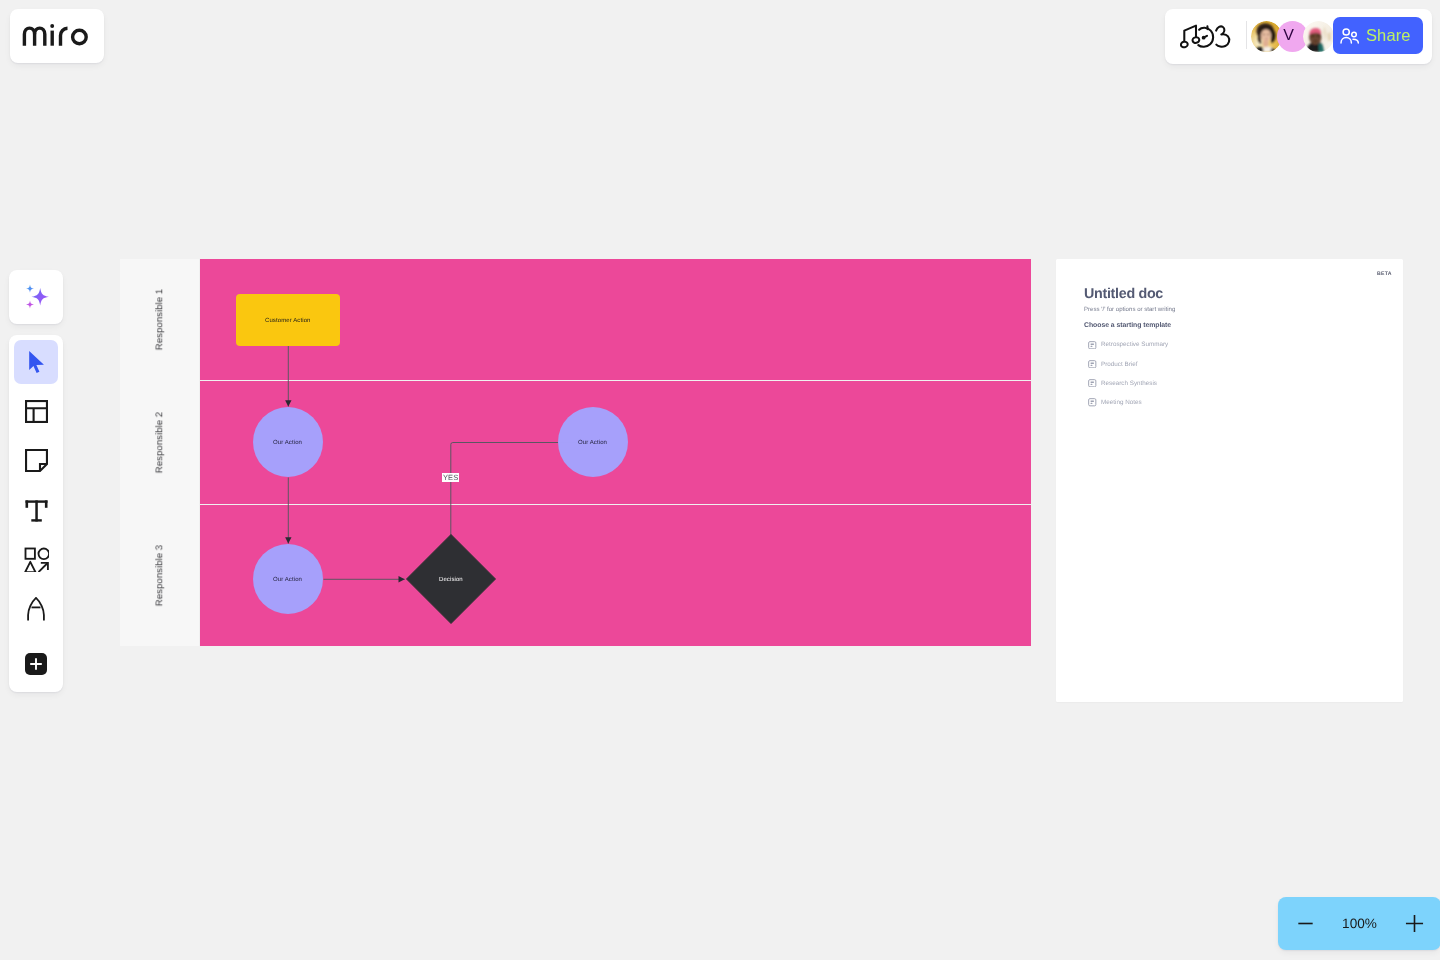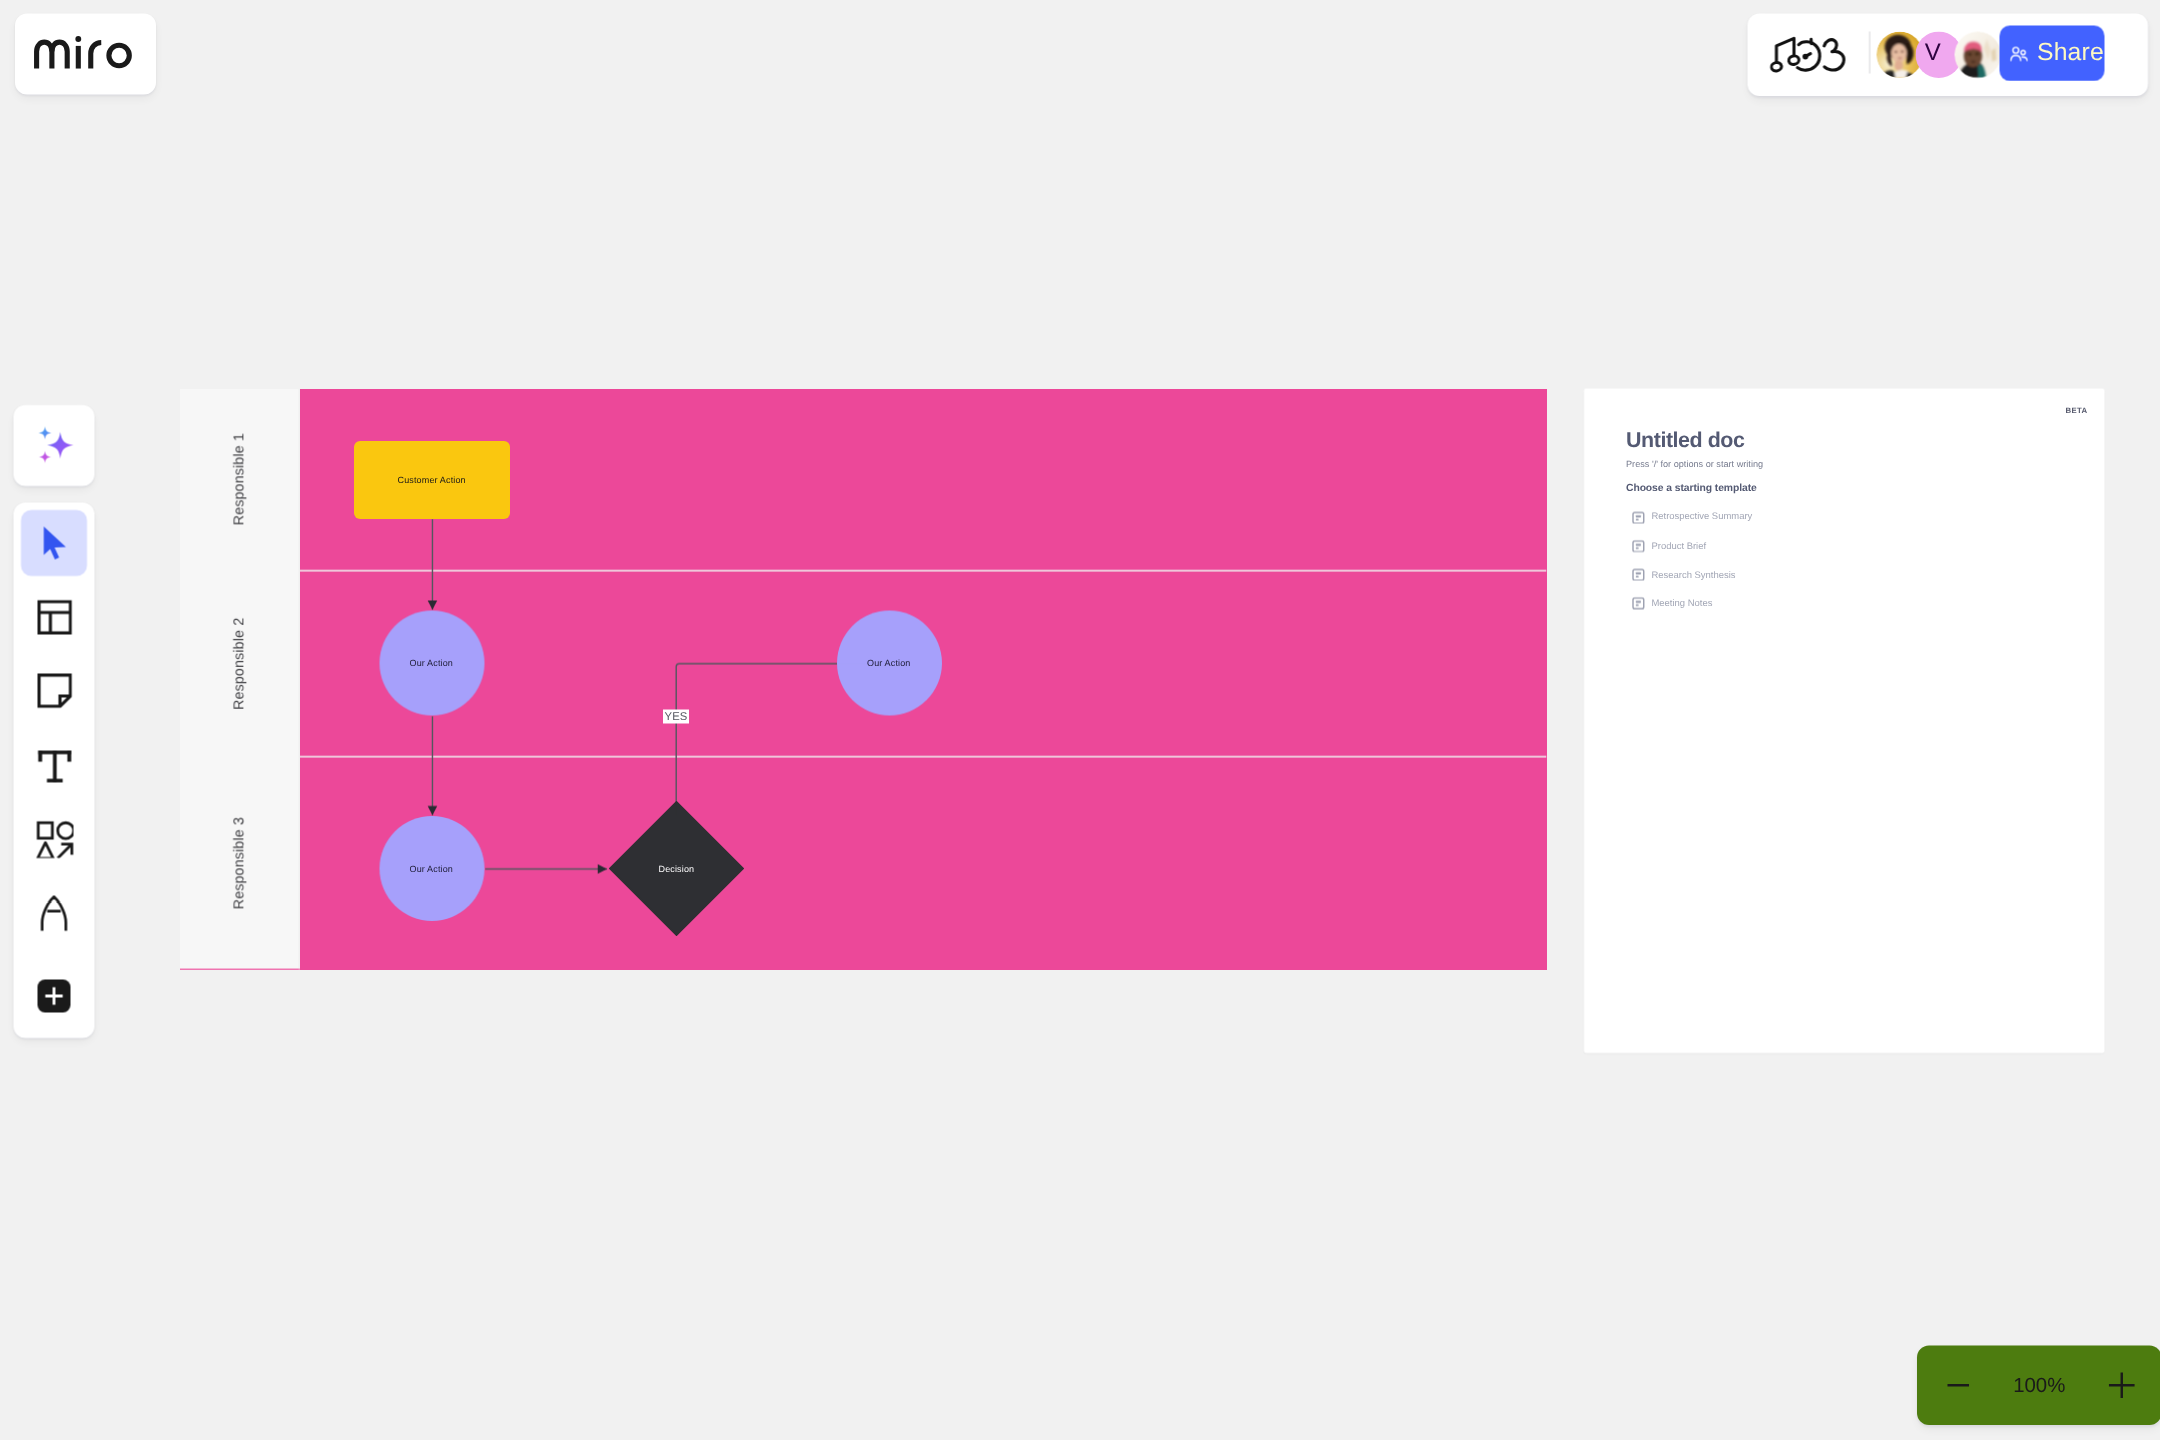--- a/index.html
+++ b/index.html
@@ -36,23 +36,23 @@
   .avatars{ position:absolute; left:86px; top:11.6px; display:flex; align-items:center; }
   .avatar{
     width:31px; height:31px; border-radius:50%; overflow:hidden;
     position:relative; flex:0 0 auto;
   }
   .avatar + .avatar{ margin-left:-5px; }
   .av-v{ opacity:0.9999; will-change:transform; background:#f0a8ef; display:flex; align-items:center; justify-content:center;
     color:#2e0440; font-size:16px; font-weight:400; font-family:"Liberation Sans",sans-serif;
     line-height:1; padding-right:8px; padding-bottom:1px; }
   .share-btn{
-    position:absolute; left:168px; top:8px; width:70px; height:37px;
+    position:absolute; left:168px; top:8px; width:90px; height:37px;
     padding:0 0 0 7px; border-radius:7px;
-    background:#4262ff; color:#fef9c3; display:flex; align-items:center; gap:6px;
+    background:#4262ff; color:#bef264; display:flex; align-items:center; gap:6px;
     font-size:16.5px; border:none; cursor:pointer; opacity:0.9999; will-change:transform;
   }
   .share-btn .lbl{ letter-spacing:.1px; opacity:0.9999; will-change:transform; }
 
   
   .ai-card{
     position:absolute; left:9px; top:270px; width:54px; height:54px;
     background:#fff; border-radius:8px;
     box-shadow:0 1px 2px rgba(9,30,66,.07), 0 3px 8px rgba(9,30,66,.055);
     display:flex; align-items:center; justify-content:center;
@@ -117,21 +117,21 @@
   .doc-title{ opacity:0.9999; will-change:transform; font-size:14.3px; font-weight:bold; color:#545a73; letter-spacing:-.3px; line-height:1.1; }
   .doc-sub{ opacity:0.9999; will-change:transform; font-size:6.1px; color:#767b8e; margin-top:3px; }
   .doc-h2{ opacity:0.9999; will-change:transform; font-size:6.9px; font-weight:bold; color:#545a73; margin-top:9px; letter-spacing:-.05px; }
   .tpl-list{ margin-top:6.5px; }
   .tpl-item{ display:flex; align-items:center; gap:4.2px; height:19.2px; cursor:pointer; padding-left:4px; }
   .tpl-item .t{ opacity:0.9999; will-change:transform; font-size:6.3px; color:#a2a6b5; }
 
   
   .zoombar{
     position:absolute; left:1278px; top:897px; height:53px; width:163px;
-    background:#4d7c0f; border-radius:8px;
+    background:#7dd3fc; border-radius:8px;
     box-shadow:0 1px 2px rgba(9,30,66,.07), 0 3px 8px rgba(9,30,66,.055);
     display:flex; align-items:center; justify-content:space-between; padding:0 14px;
   }
   .zb-btn{ width:26px; height:26px; display:flex; align-items:center; justify-content:center; cursor:pointer; }
   .zb-val{ font-size:13.6px; color:#1a1a1a; }
 </style>
 </head>
 <body>
 
 <div class="gs">

